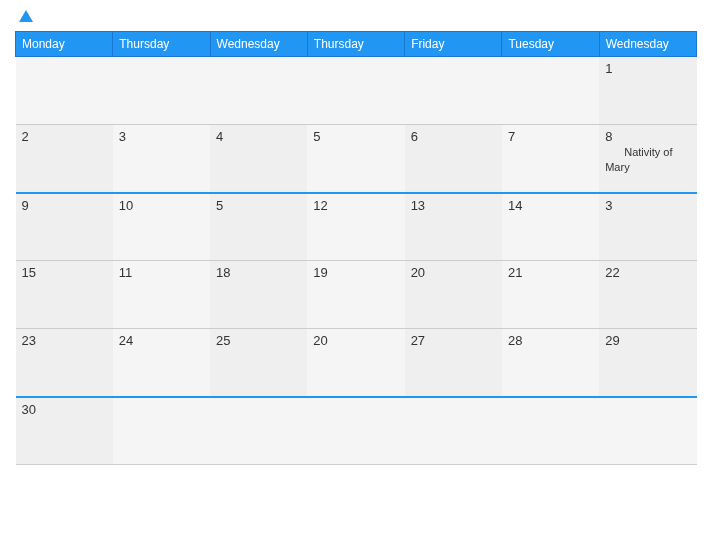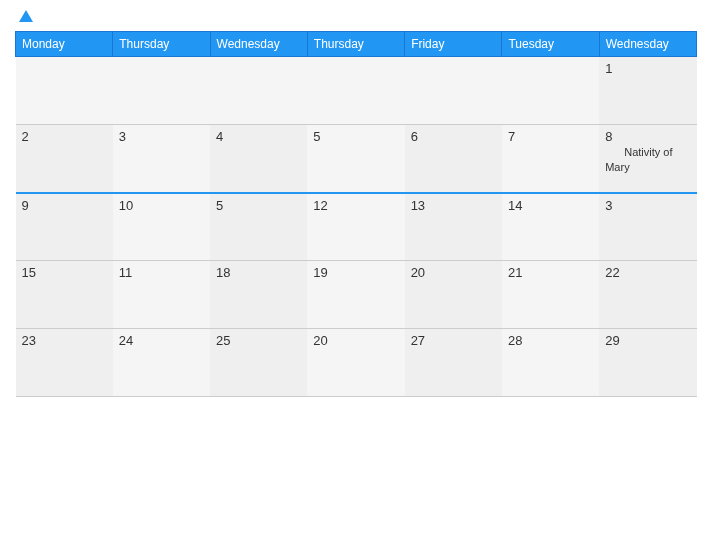--- a/index.html
+++ b/index.html
@@ -238,15 +238,26 @@
           <td>
             <span class="day-number">27</span>
           </td>
           <td>
             <span class="day-number">28</span>
           </td>
           <td>
             <span class="day-number">29</span>
           </td>
         </tr>
+        <tr class="row-border-top">
+          <td>
+            <span class="day-number">30</span>
+          </td>
+          <td class="empty"></td>
+          <td class="empty"></td>
+          <td class="empty"></td>
+          <td class="empty"></td>
+          <td class="empty"></td>
+          <td class="empty"></td>
+        </tr>
       </tbody>
   </table>
 </div>
 
 </body></html>

